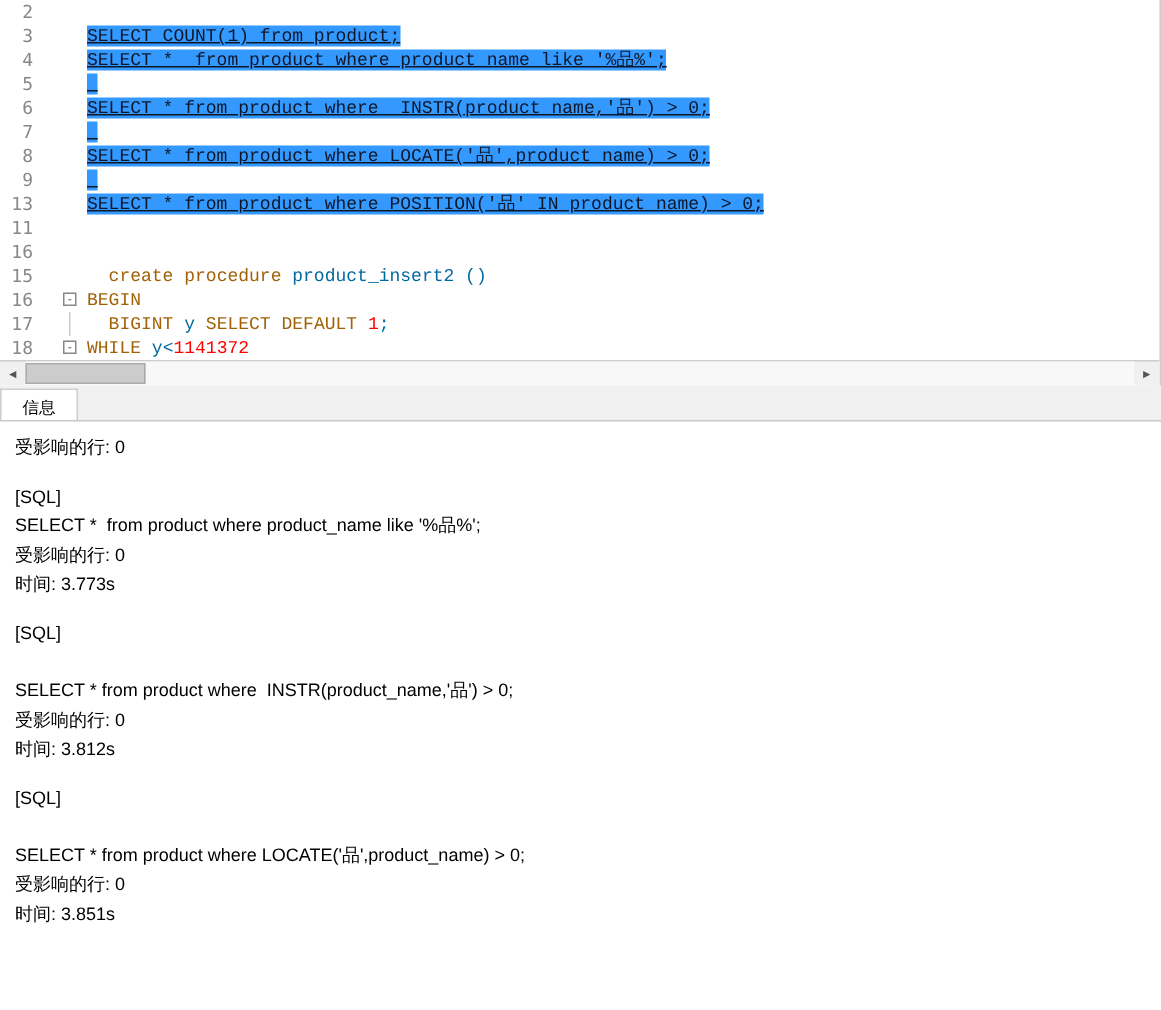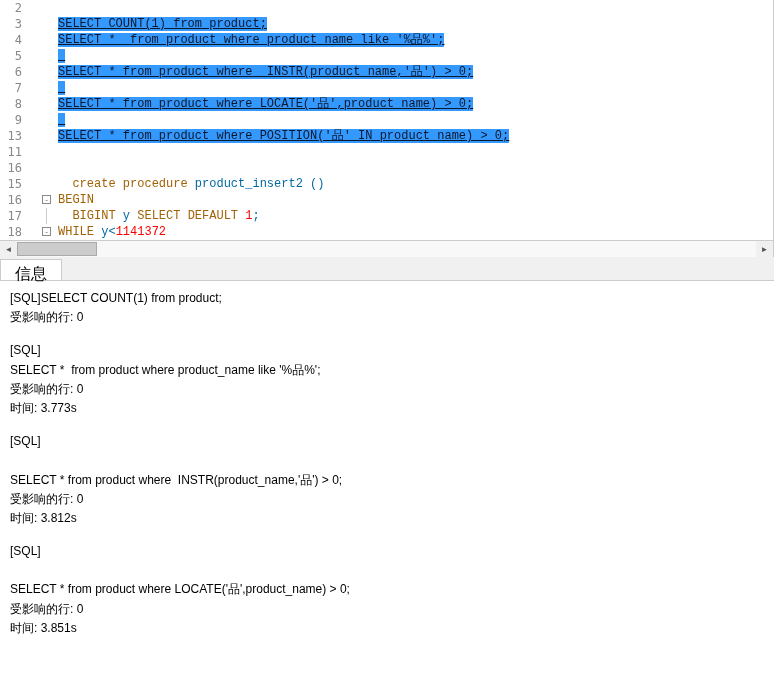--- a/index.html
+++ b/index.html
@@ -19,21 +19,21 @@
     .fold-line { position: absolute; left: 4px; width: 1px; background: #ccc; }
     
     .scrollbar-h { height: 17px; background: #f0f0f0; border-top: 1px solid #ccc; position: relative; }
     .scroll-track { position: absolute; left: 17px; right: 17px; top: 0; bottom: 0; background: #f8f8f8; }
     .scroll-thumb-h { position: absolute; left: 0; top: 1px; bottom: 1px; width: 80px; background: #ccc; border: 1px solid #aaa; }
     .scroll-arrow { position: absolute; width: 17px; height: 17px; top: 0; display: flex; align-items: center; justify-content: center; font-size: 8px; color: #555; }
     .scroll-arrow.left { left: 0; }
     .scroll-arrow.right { right: 0; }
     
     .tab-bar { background: #f0f0f0; border-bottom: 1px solid #ccc; height: 24px; display: flex; }
-    .tab { padding: 4px 14px; background: #fff; border: 1px solid #ccc; border-bottom: none; font-size: 16px; margin-top: 2px; }
+    .tab { padding: 4px 14px; background: #fff; border: 1px solid #ccc; border-bottom: none; font-size: 11px; margin-top: 2px; }
     
     .output { padding: 8px 10px; font-size: 12px; line-height: 1.6; font-family: "Microsoft YaHei", Arial, sans-serif; position: relative; }
     .output-block { margin-bottom: 14px; }
     .output-line { white-space: pre-wrap; }
     
     .code-area { position: relative; padding-left: 12px; }
   </style>
 </head>
 <body>
 
@@ -160,21 +160,20 @@
   </div>
 </div>
 
 <div class="tab-bar">
   <div class="tab">信息</div>
 </div>
 
 <div class="output">
   <div id="output-content">
       <div class="output-block">
-        <div class="output-line">[SQL]SELECT COUNT(1) from product;</div>
         <div class="output-line">受影响的行: 0</div>
       </div>
       <div class="output-block">
         <div class="output-line">[SQL]</div>
         <div class="output-line">SELECT *  from product where product_name like '%品%';</div>
         <div class="output-line">受影响的行: 0</div>
         <div class="output-line">时间: 3.773s</div>
       </div>
       <div class="output-block">
         <div class="output-line">[SQL]</div>

